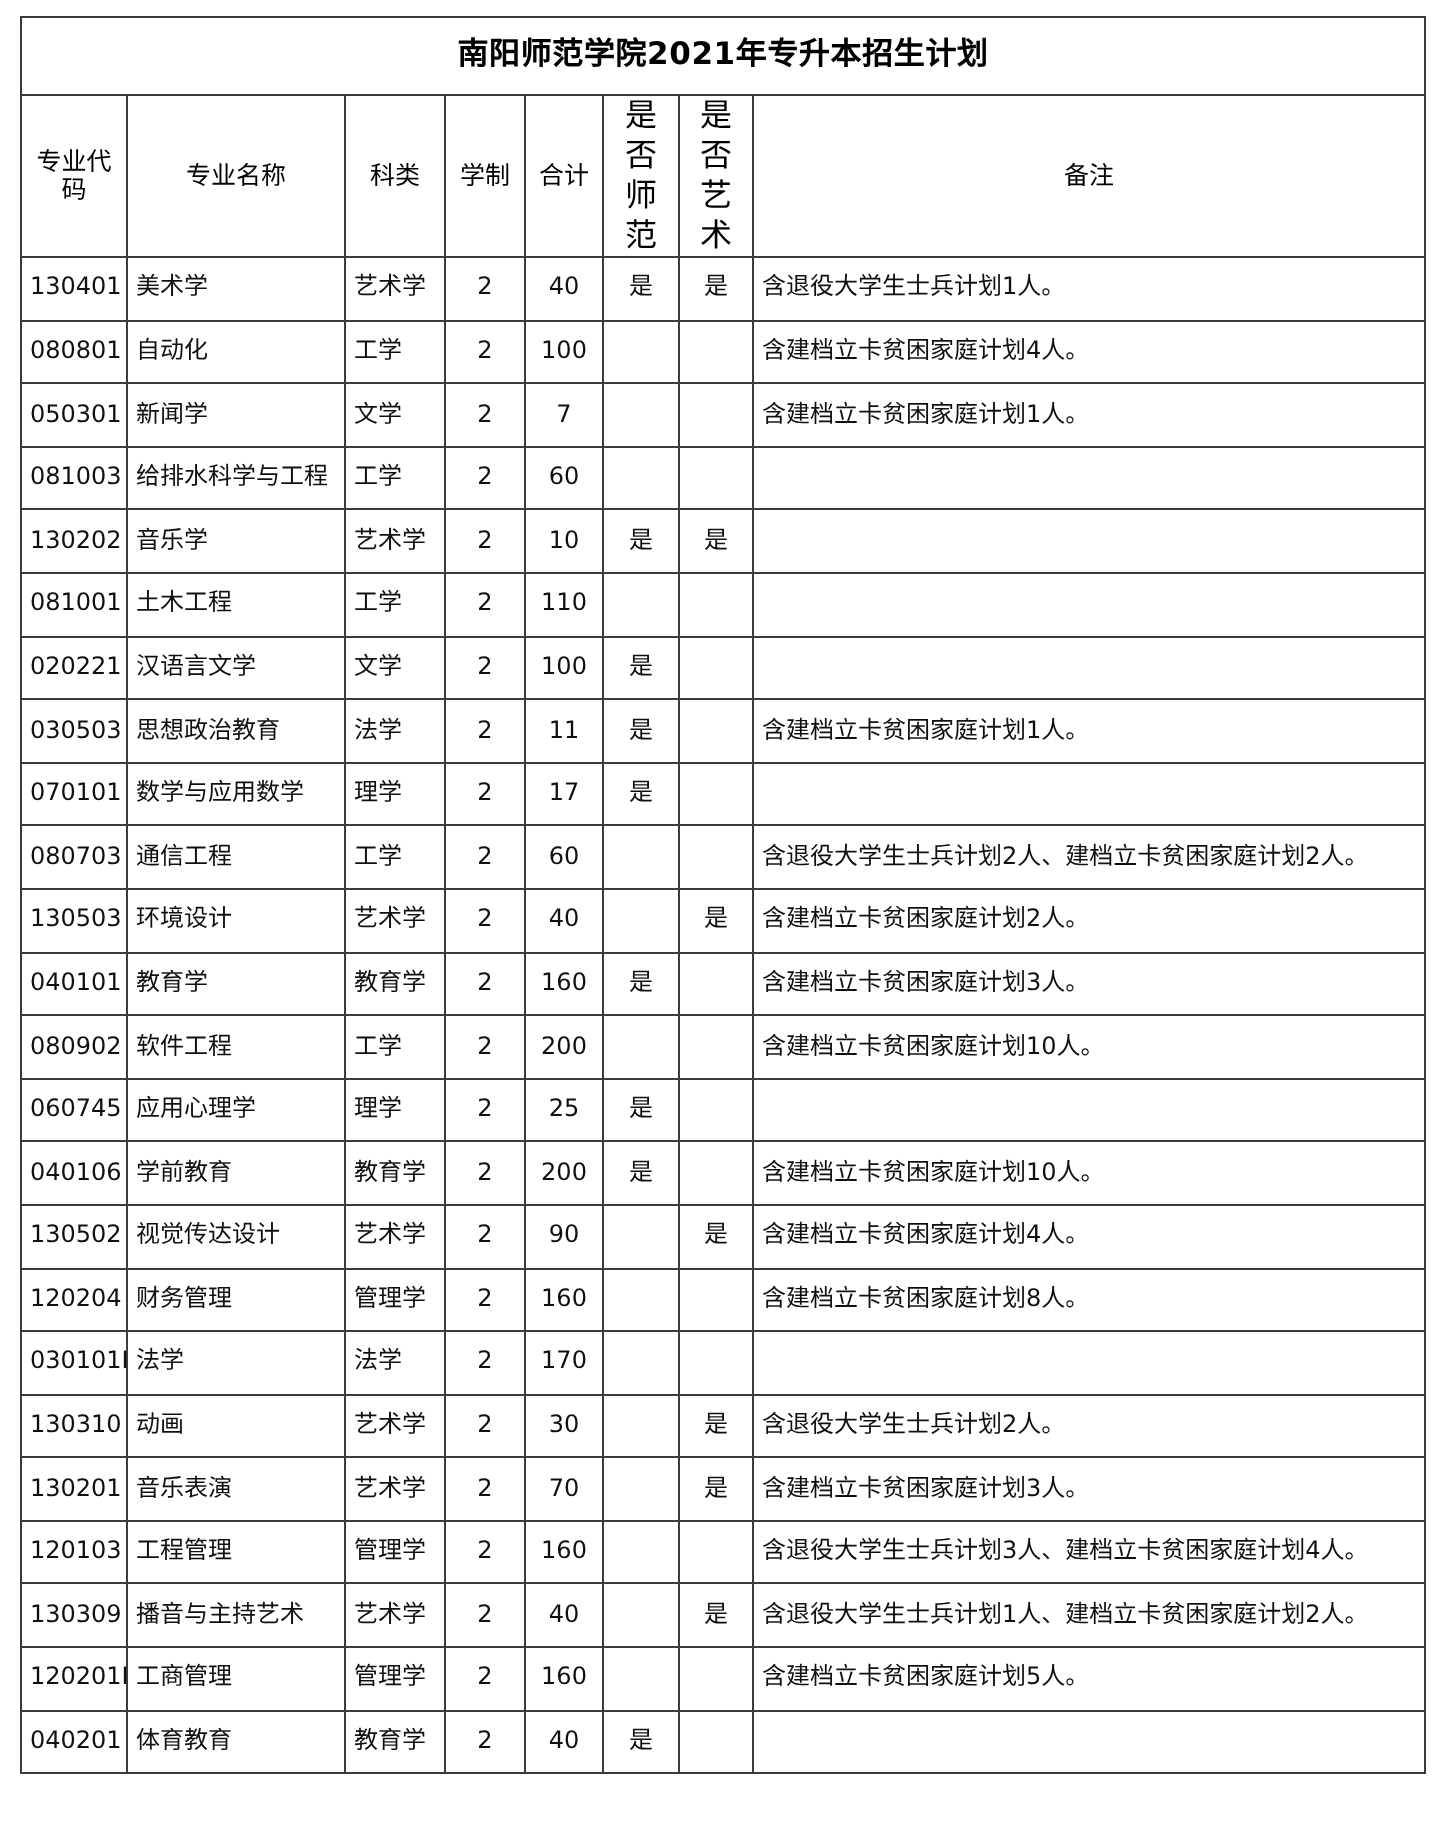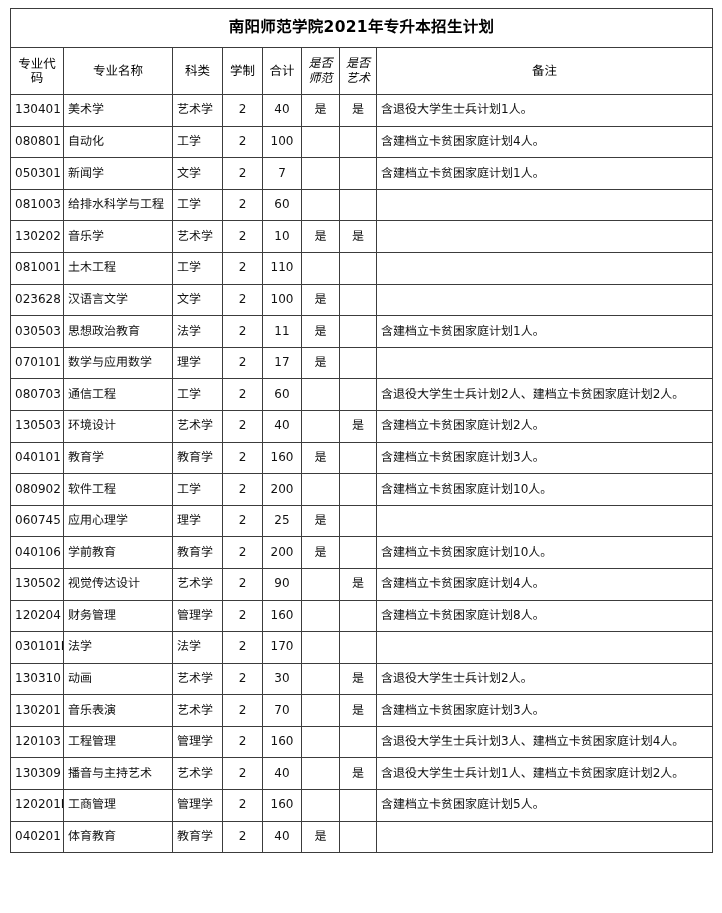--- a/index.html
+++ b/index.html
@@ -56,24 +56,23 @@
 
   
   tr.header-row th {
     height: 46px;
     text-align: center;
     font-size: 12.5px;
     color: #000000;
     white-space: normal;
   }
   tr.header-row th.two-line {
-    font-size: 12px;
+    font-size: 16px;
     line-height: 1.25;
     letter-spacing: 0;
-    font-style: italic;
   }
   .hdr-stack {
     display: block;
   }
   .hdr-stack span {
     display: block;
   }
 
   
   tr.data-row td {
@@ -219,21 +218,21 @@
           <td class="c-code">081001</td>
           <td class="c-name">土木工程</td>
           <td class="c-category">工学</td>
           <td class="c-years">2</td>
           <td class="c-total">110</td>
           <td class="c-normal"></td>
           <td class="c-art"></td>
           <td class="c-remark"></td>
         </tr>
         <tr class="data-row">
-          <td class="c-code">023628</td>
+          <td class="c-code">020221</td>
           <td class="c-name">汉语言文学</td>
           <td class="c-category">文学</td>
           <td class="c-years">2</td>
           <td class="c-total">100</td>
           <td class="c-normal">是</td>
           <td class="c-art"></td>
           <td class="c-remark"></td>
         </tr>
         <tr class="data-row">
           <td class="c-code">030503</td>

